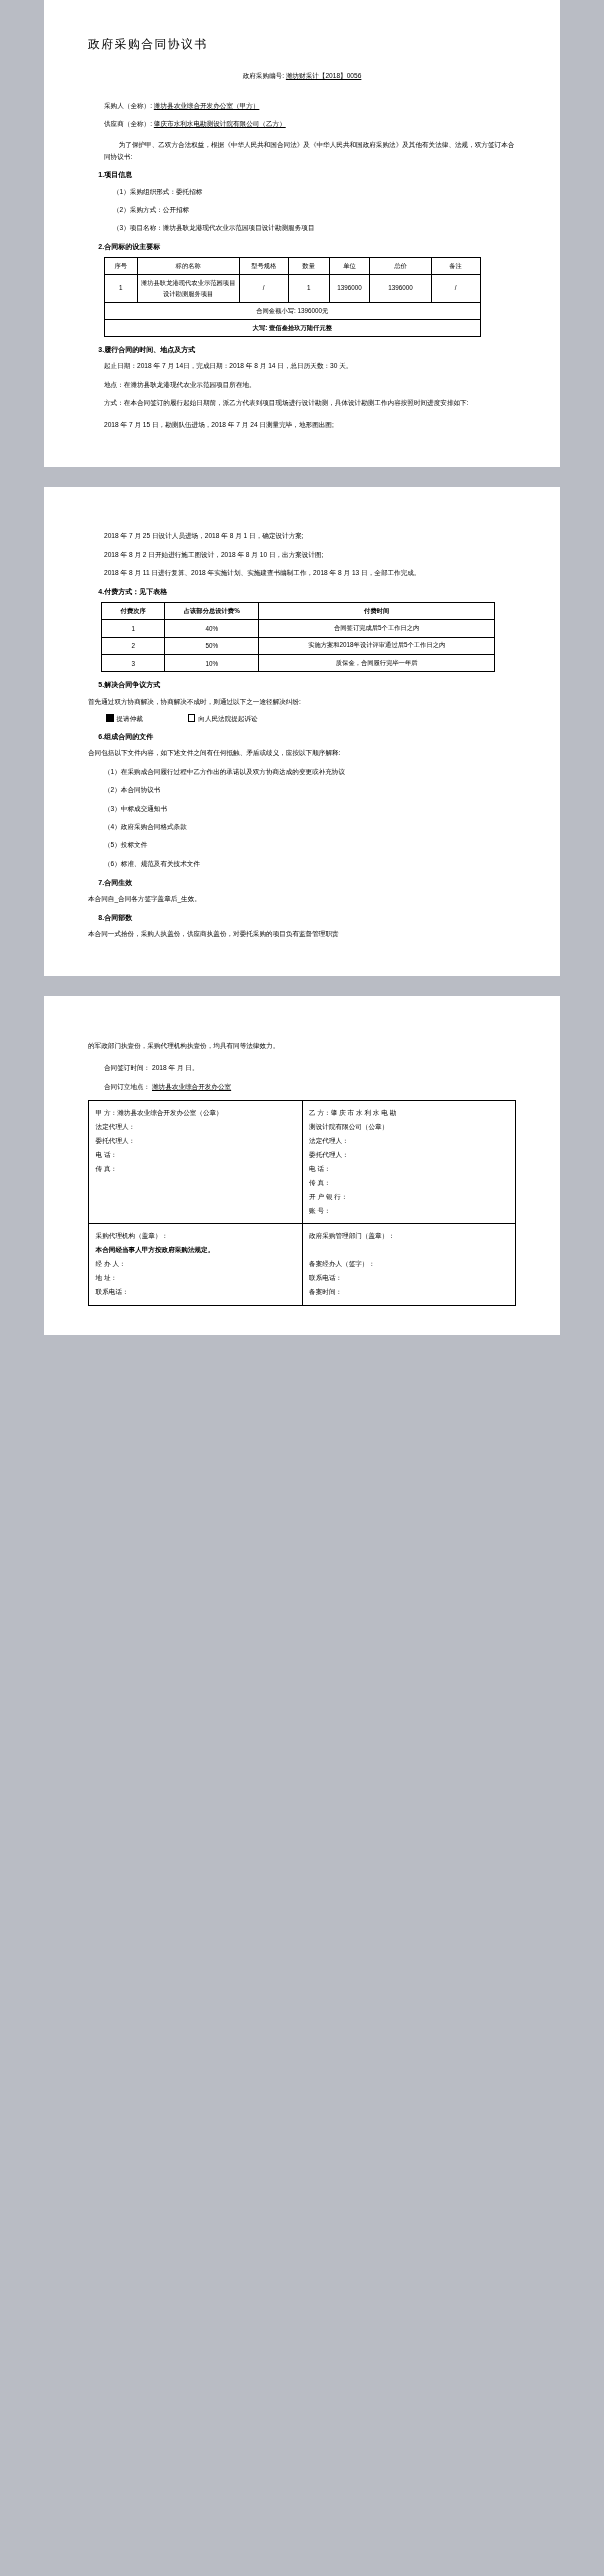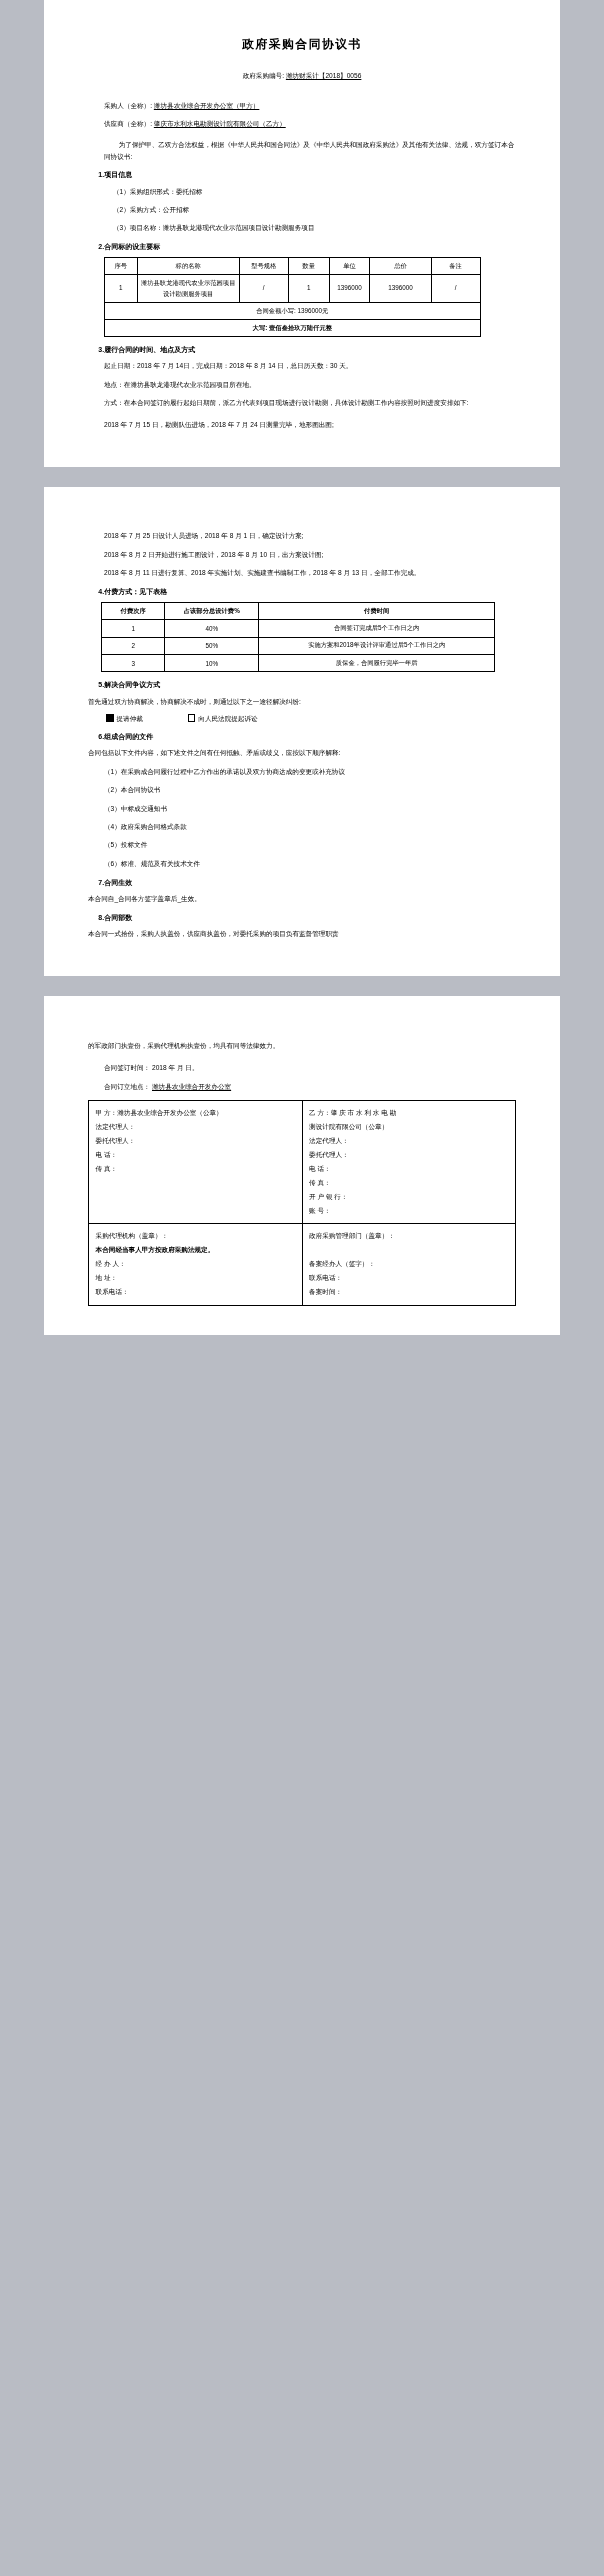--- a/index.html
+++ b/index.html
@@ -7,23 +7,22 @@
   .doc{width:604px;margin:0 auto;}
   .page{
     background:#ffffff;
     width:516px;
     margin:0 auto 20.6px auto;
     padding:25px 44px 29.5px 44px;
     box-sizing:border-box;
     position:relative;
   }
   .title{
-    text-align:center;
     font-size:11.8px;
-    font-weight:bold;
+    font-weight:normal;
     letter-spacing:1.5px;
     margin:11.8px 0 19px 0;
     color:#000;
   }
   .procnum{
     text-align:center;
     font-size:6.6px;
     margin-bottom:19px;
     color:#000;
   }

